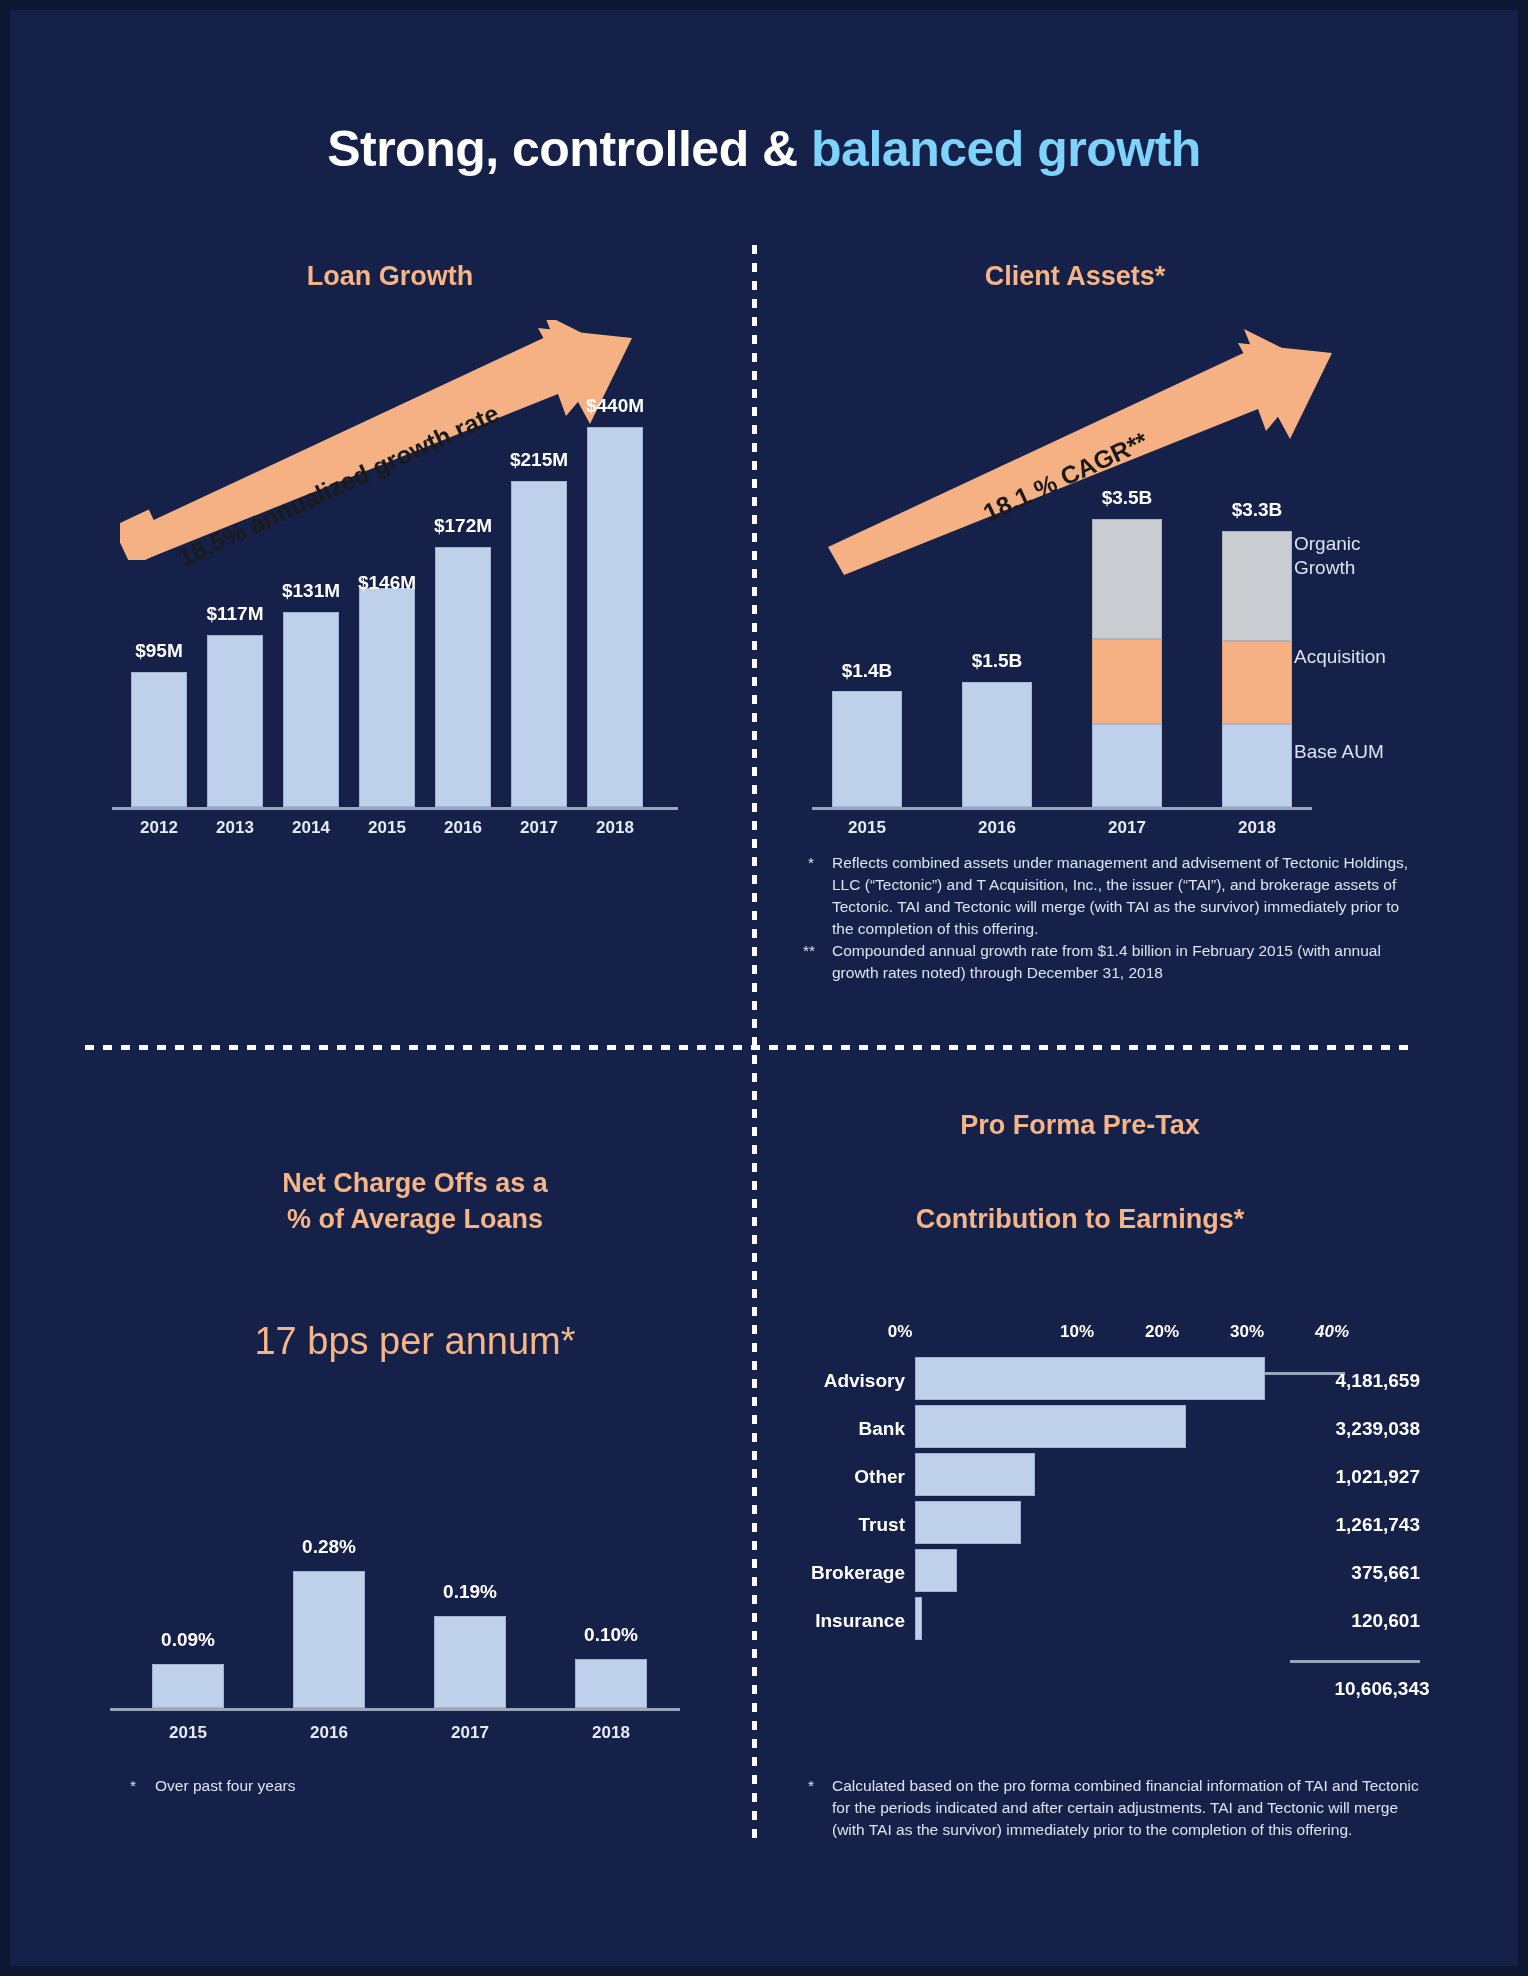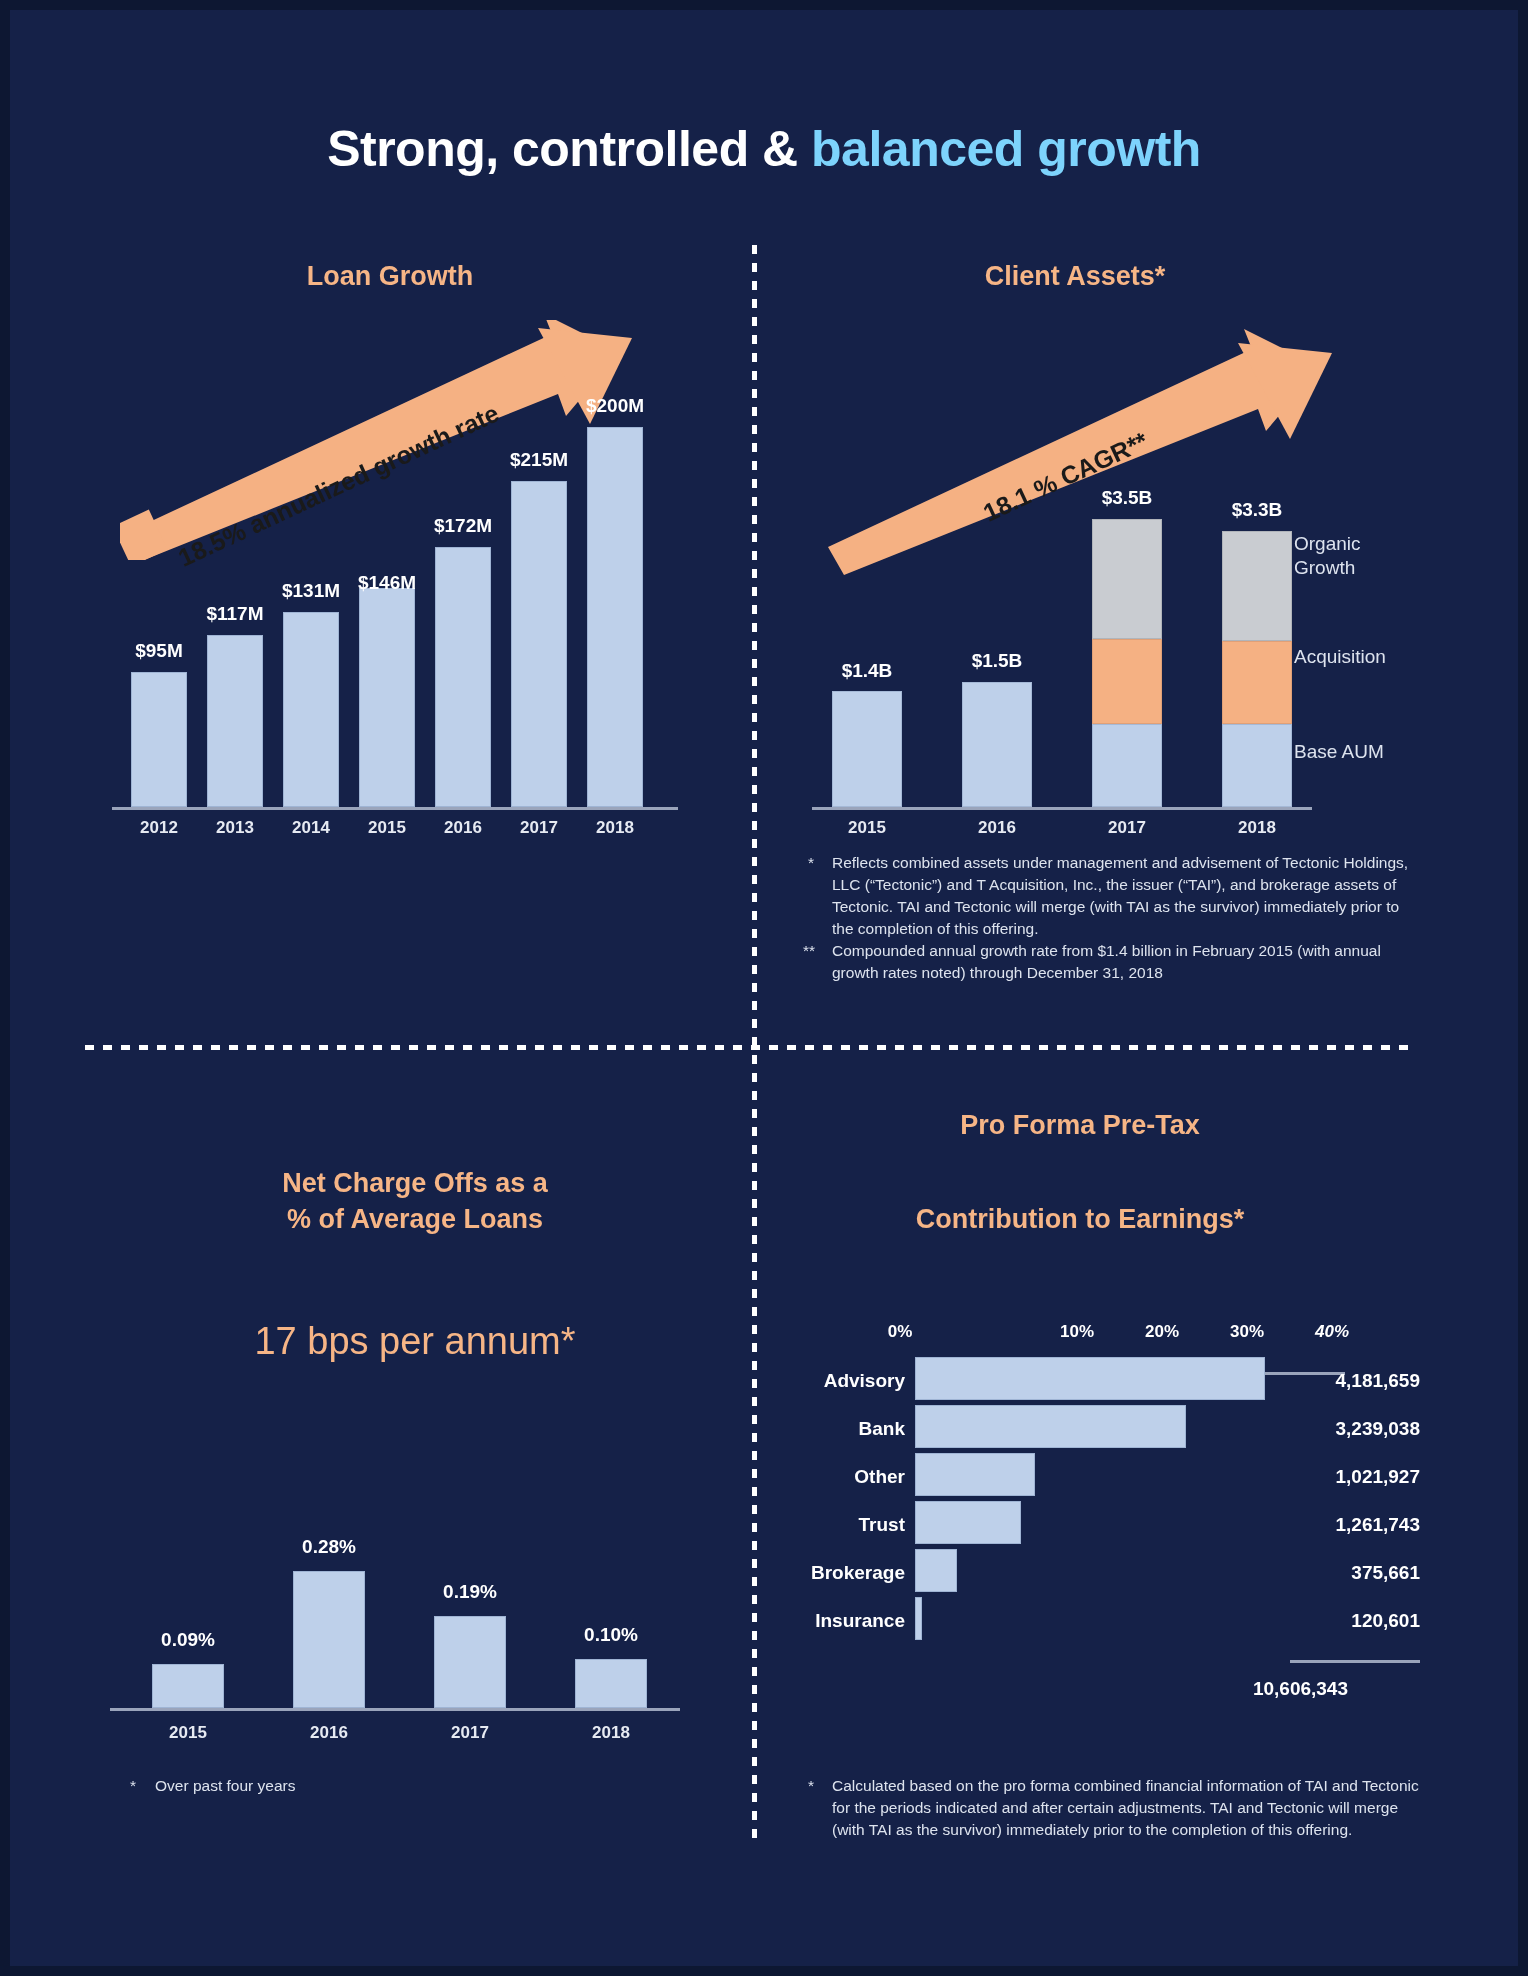--- a/index.html
+++ b/index.html
@@ -243,21 +243,21 @@
   <div class="bar" style="left:435px; top:547px; width:56px; height:260px;"></div>
   <div class="bar" style="left:511px; top:481px; width:56px; height:326px;"></div>
   <div class="bar" style="left:587px; top:427px; width:56px; height:380px;"></div>
 
   <div class="bar-label" style="left:109px; top:640px; width:100px;">$95M</div>
   <div class="bar-label" style="left:185px; top:603px; width:100px;">$117M</div>
   <div class="bar-label" style="left:261px; top:580px; width:100px;">$131M</div>
   <div class="bar-label" style="left:337px; top:572px; width:100px;">$146M</div>
   <div class="bar-label" style="left:413px; top:515px; width:100px;">$172M</div>
   <div class="bar-label" style="left:489px; top:449px; width:100px;">$215M</div>
-  <div class="bar-label" style="left:565px; top:395px; width:100px;">$200M</div>
+  <div class="bar-label" style="left:565px; top:395px; width:100px;">$440M</div>
 
   <div class="axis-line" style="left:112px; top:807px; width:566px;"></div>
 
   <div class="axis-tick-label" style="left:109px; top:818px; width:100px;">2012</div>
   <div class="axis-tick-label" style="left:185px; top:818px; width:100px;">2013</div>
   <div class="axis-tick-label" style="left:261px; top:818px; width:100px;">2014</div>
   <div class="axis-tick-label" style="left:337px; top:818px; width:100px;">2015</div>
   <div class="axis-tick-label" style="left:413px; top:818px; width:100px;">2016</div>
   <div class="axis-tick-label" style="left:489px; top:818px; width:100px;">2017</div>
   <div class="axis-tick-label" style="left:565px; top:818px; width:100px;">2018</div>
@@ -357,18 +357,18 @@
 
   <div class="hbar-cat" style="left:760px; top:1562px; width:145px;">Brokerage</div>
   <div class="hbar" style="left:915px; top:1549px; width:42px; height:43px;"></div>
   <div class="hbar-val" style="left:1240px; top:1562px; width:180px;">375,661</div>
 
   <div class="hbar-cat" style="left:760px; top:1610px; width:145px;">Insurance</div>
   <div class="hbar" style="left:915px; top:1597px; width:7px; height:43px;"></div>
   <div class="hbar-val" style="left:1240px; top:1610px; width:180px;">120,601</div>
 
   <div class="rule" style="left:1290px; top:1660px; width:130px;"></div>
-  <div class="hbar-val" style="left:1168px; top:1678px; width:180px;">10,606,343</div>
+  <div class="hbar-val" style="left:1292px; top:1678px; width:180px;text-align:center;">10,606,343</div>
 
   <div class="fn-mark" style="left:808px; top:1775px;">*</div>
   <div class="footnote" style="left:832px; top:1775px; width:590px;">Calculated based on the pro forma combined financial information of TAI and Tectonic for the periods indicated and after certain adjustments. TAI and Tectonic will merge (with TAI as the survivor) immediately prior to the completion of this offering.</div>
 
 </div>
 
 </body></html>

